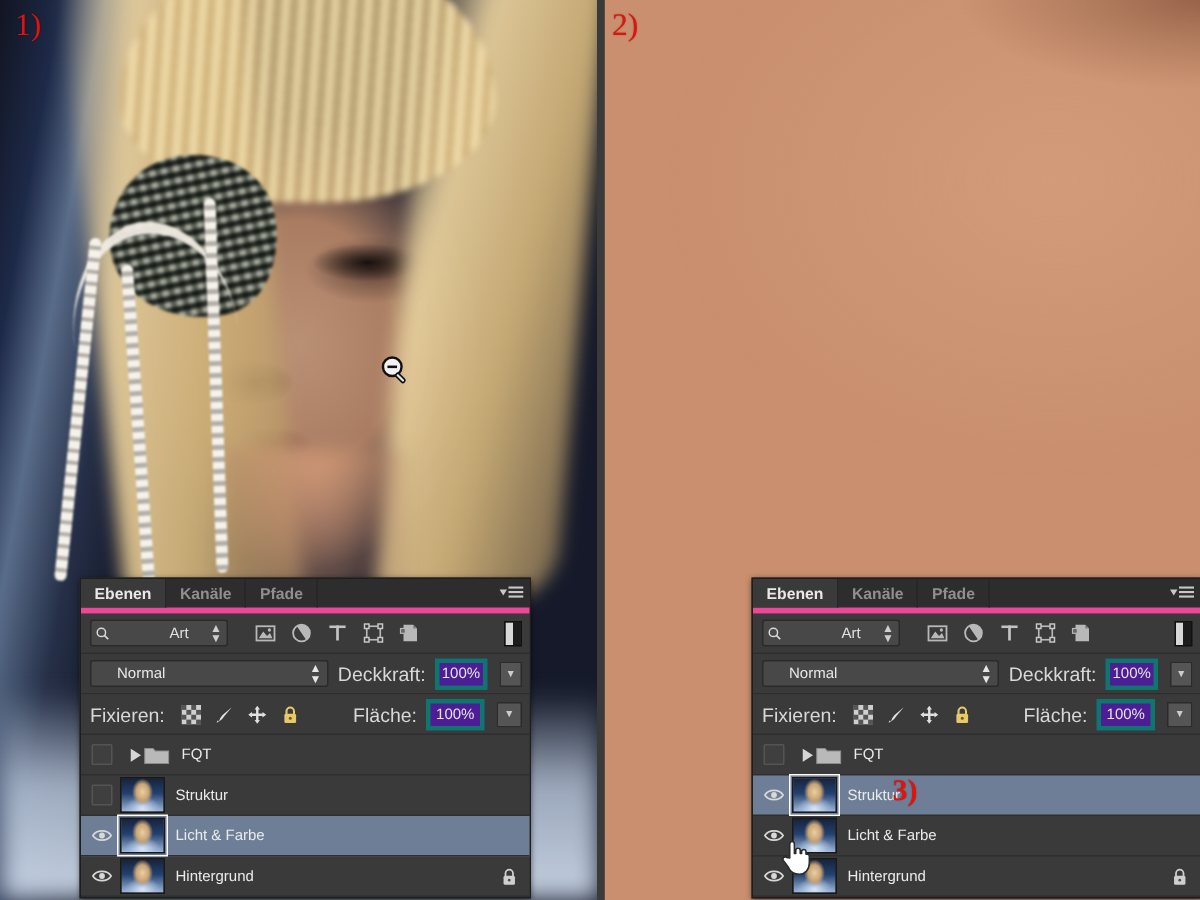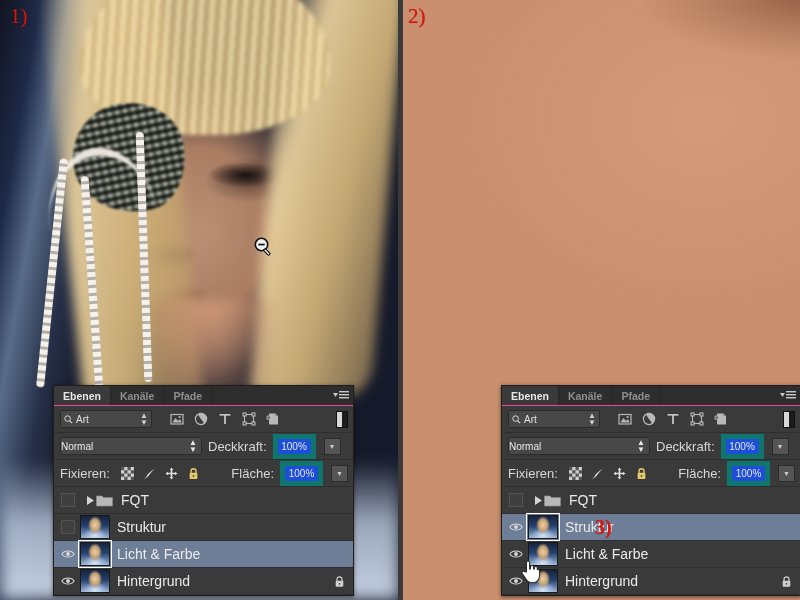--- a/index.html
+++ b/index.html
@@ -93,47 +93,47 @@
 
   
   .panel { position:absolute; z-index:20;
     background:#3a3a3a; border:1px solid #1e1e1e;
     box-shadow:0 1px 4px rgba(0,0,0,.55);
     font-size:11px; color:#d2d2d2; user-select:none; }
   .panel-left  { left:53px;  top:385px; width:299px; }
   .panel-right { left:501px; top:385px; width:298px; }
 
   .tabs { display:flex; align-items:stretch; height:19px;
-    background:#2d2d2d; border-bottom:1px solid #ec4899; position:relative;}
+    background:#2d2d2d; border-bottom:4px solid #ec4899; position:relative;}
   .tab { padding:0 9px; display:flex; align-items:center; font-size:10.5px;
     color:#8f8f8f; border-right:1px solid #262626;font-weight:bold;}
   .tab.active { background:#3a3a3a; color:#e8e8e8; font-weight:bold;}
   .tab-filler { flex:1; border-right:none;}
   .panel-menu { position:absolute; right:4px; top:4px; width:16px; height:11px; }
 
   .filter-row { display:flex; align-items:center; gap:0; height:22px;
     padding:2px 5px 2px 6px; background:#3a3a3a; border-bottom:1px solid #2e2e2e;}
   .kind-select { width:84px; height:16px; background:#484848;
     border:1px solid #2a2a2a; border-radius:2px; display:flex; align-items:center;
-    padding:0 3px; font-size:10px; color:#e0e0e0; position:relative;}
+    padding:0 3px; font-size:10px; color:#e0e0e0; position:relative;gap:37px;}
   .kind-select .mag { margin-right:3px; }
   .kind-select .arrows { position:absolute; right:3px; font-size:8px; line-height:7px; color:#cfcfcf; text-align:center;}
   .ficons { display:flex; align-items:center; gap:10px; margin-left:18px;}
   .ficon { width:14px; height:14px; opacity:.85;}
   .toggle-chip { margin-left:auto; width:10px; height:15px;
     background:linear-gradient(90deg,#d8d8d8 0 50%, #1c1c1c 50% 100%); border:1px solid #111;}
 
   .mode-row, .lock-row { display:flex; align-items:center; height:22px;
     padding:2px 5px 2px 6px; background:#3a3a3a; border-bottom:1px solid #2e2e2e; gap:6px;}
   .blend-select { width:140px; height:16px; background:#484848; border:1px solid #2a2a2a;
-    border-radius:2px; display:flex; align-items:center; padding:0 0;
+    border-radius:2px; display:flex; align-items:center; padding:0 17px;
     font-size:10px; color:#e8e8e8; position:relative;}
   .blend-select .arrows { position:absolute; right:4px; font-size:8px; line-height:7px; text-align:center;}
   .label { font-size:13px; color:#d8d8d8; white-space:nowrap;}
-  .num-field { width:33px; height:15px; background:#1d4ed8; border:5px solid #0f766e;
+  .num-field { width:33px; height:15px; background:#4c1d95; border:3px solid #0f766e;
     color:#e4e4e4; font-size:10px; display:flex; align-items:center; justify-content:center;}
   .num-stepper { width:15px; height:15px; background:#555; border:1px solid #2b2b2b;
     display:flex; align-items:center; justify-content:center; font-size:7px; color:#ccc; margin-left:2px;}
   .lock-icons { display:flex; align-items:center; gap:9px; margin-left:5px;}
   .lock-ico { width:13px; height:13px;}
 
   .layer-list { background:#3a3a3a; }
   .layer-row { display:flex; align-items:center; height:26px;
     border-bottom:1px solid #2f2f2f; position:relative; padding-left:2px;}
   .layer-row.selected { background:#6f7e97; }
@@ -142,21 +142,21 @@
   .vis-box { width:12px; height:12px; border:1px solid #545454; background:#3f3f3f; border-radius:1px;}
   .thumb { width:28px; height:22px; margin-right:7px; border:1px solid #191919; position:relative;
     background:
       radial-gradient(ellipse 7px 9px at 14px 9px, #e9cfa4 0%, #c9a374 60%, rgba(160,130,90,0) 100%),
       radial-gradient(ellipse 12px 8px at 14px 20px, rgba(220,232,248,.95) 0%, rgba(180,200,230,.4) 70%, rgba(160,180,210,0) 100%),
       linear-gradient(180deg, #17233c 0%, #23406e 45%, #9db6d8 100%);
     flex:0 0 auto;}
   .thumb.sel-ring { outline:1.5px solid #ffffff; outline-offset:1px;}
   .grp-arrow { width:12px; display:flex; align-items:center; justify-content:center; margin-left:4px;}
   .folder { width:17px; height:13px; margin-right:8px;}
-  .layer-name { font-size:14px; color:#eaeaea; white-space:nowrap;}
+  .layer-name { font-size:10px; color:#eaeaea; white-space:nowrap;}
   .lock-badge { margin-left:auto; margin-right:8px; width:11px; height:13px;}
 </style>
 </head>
 <body>
 
 <div class="stage">
 
   <div class="pane pane-left">
     <div class="photo-left">
       <div class="hair-left"></div>

